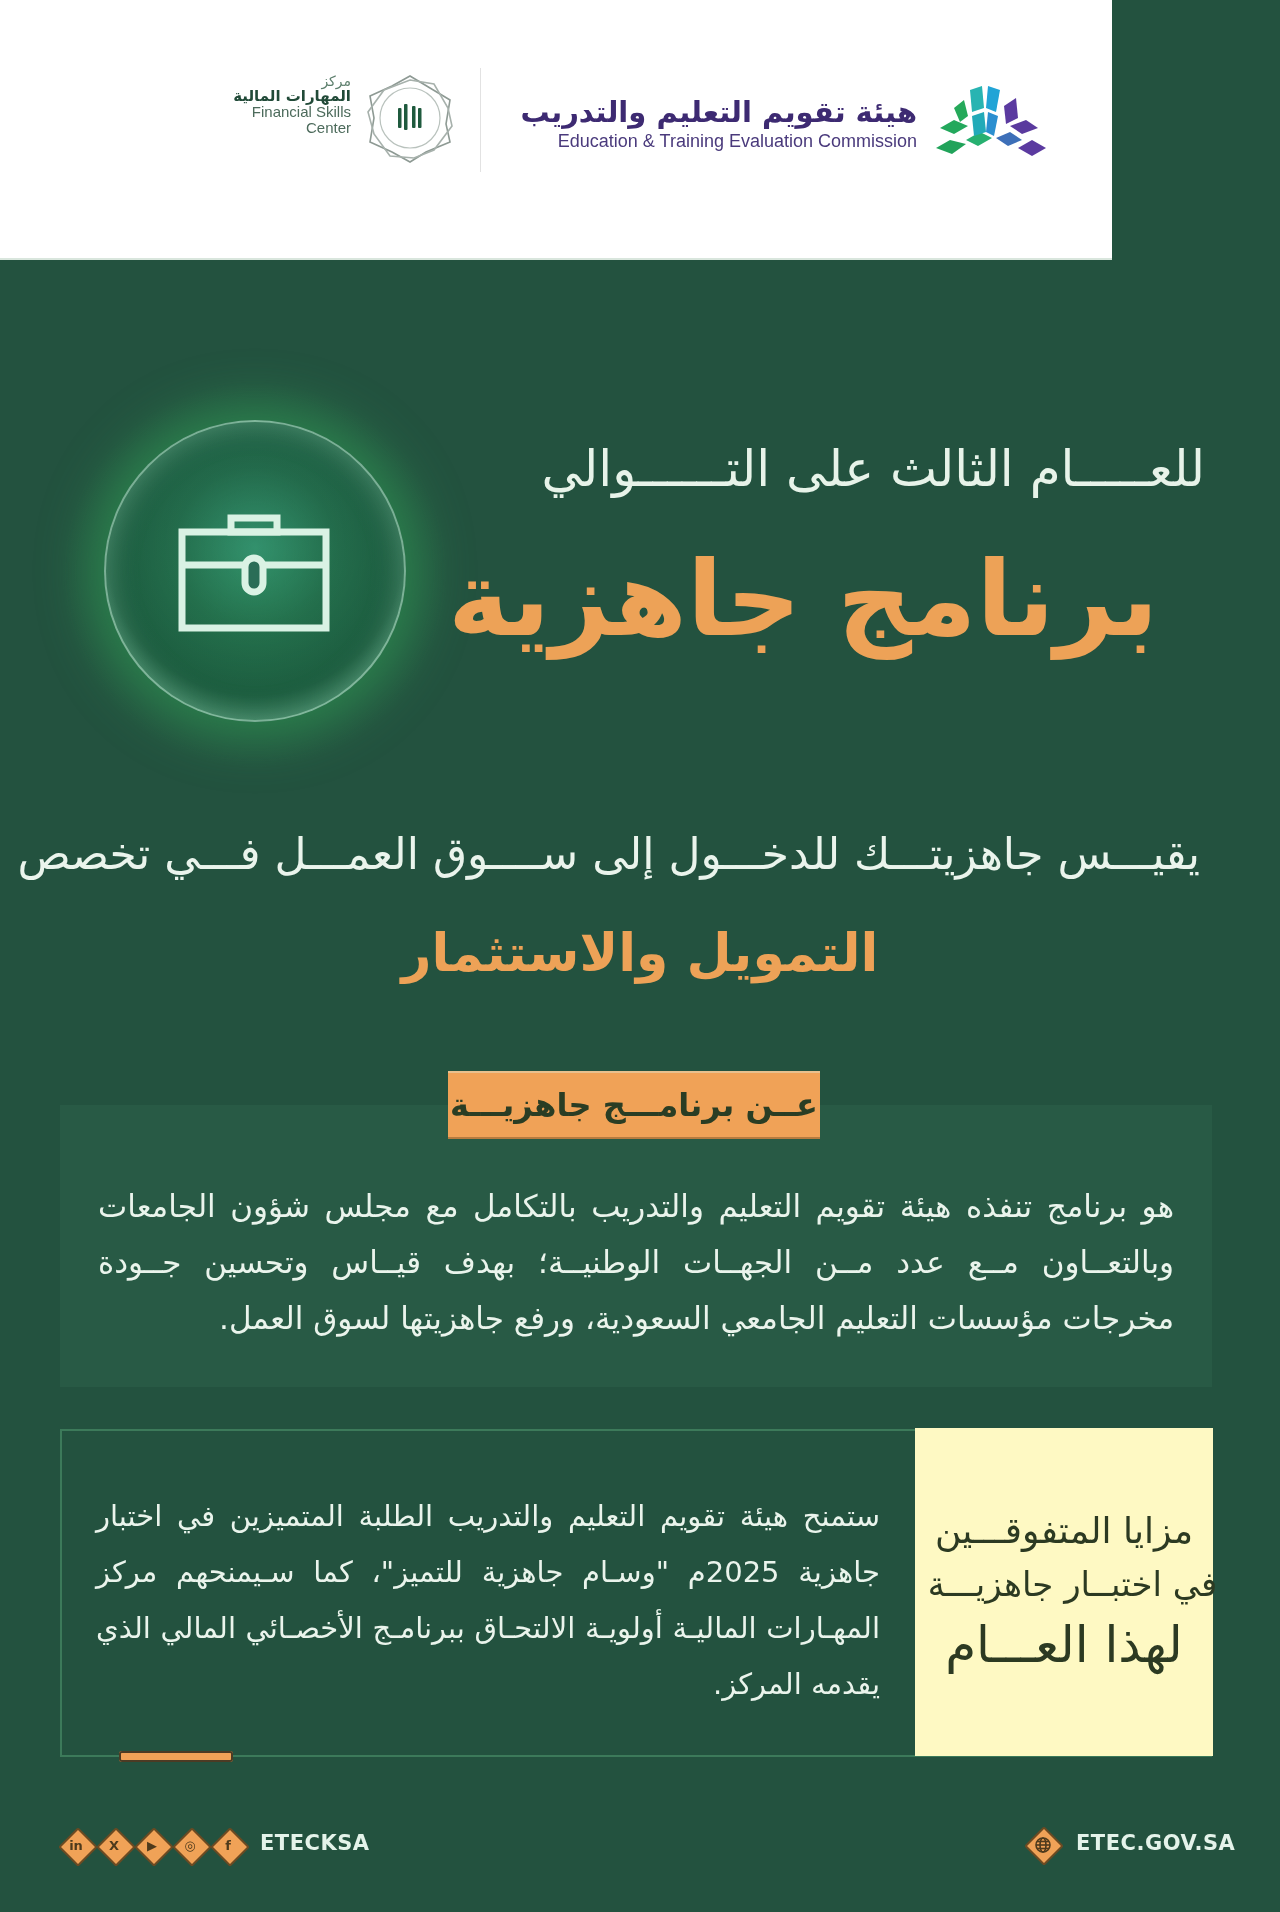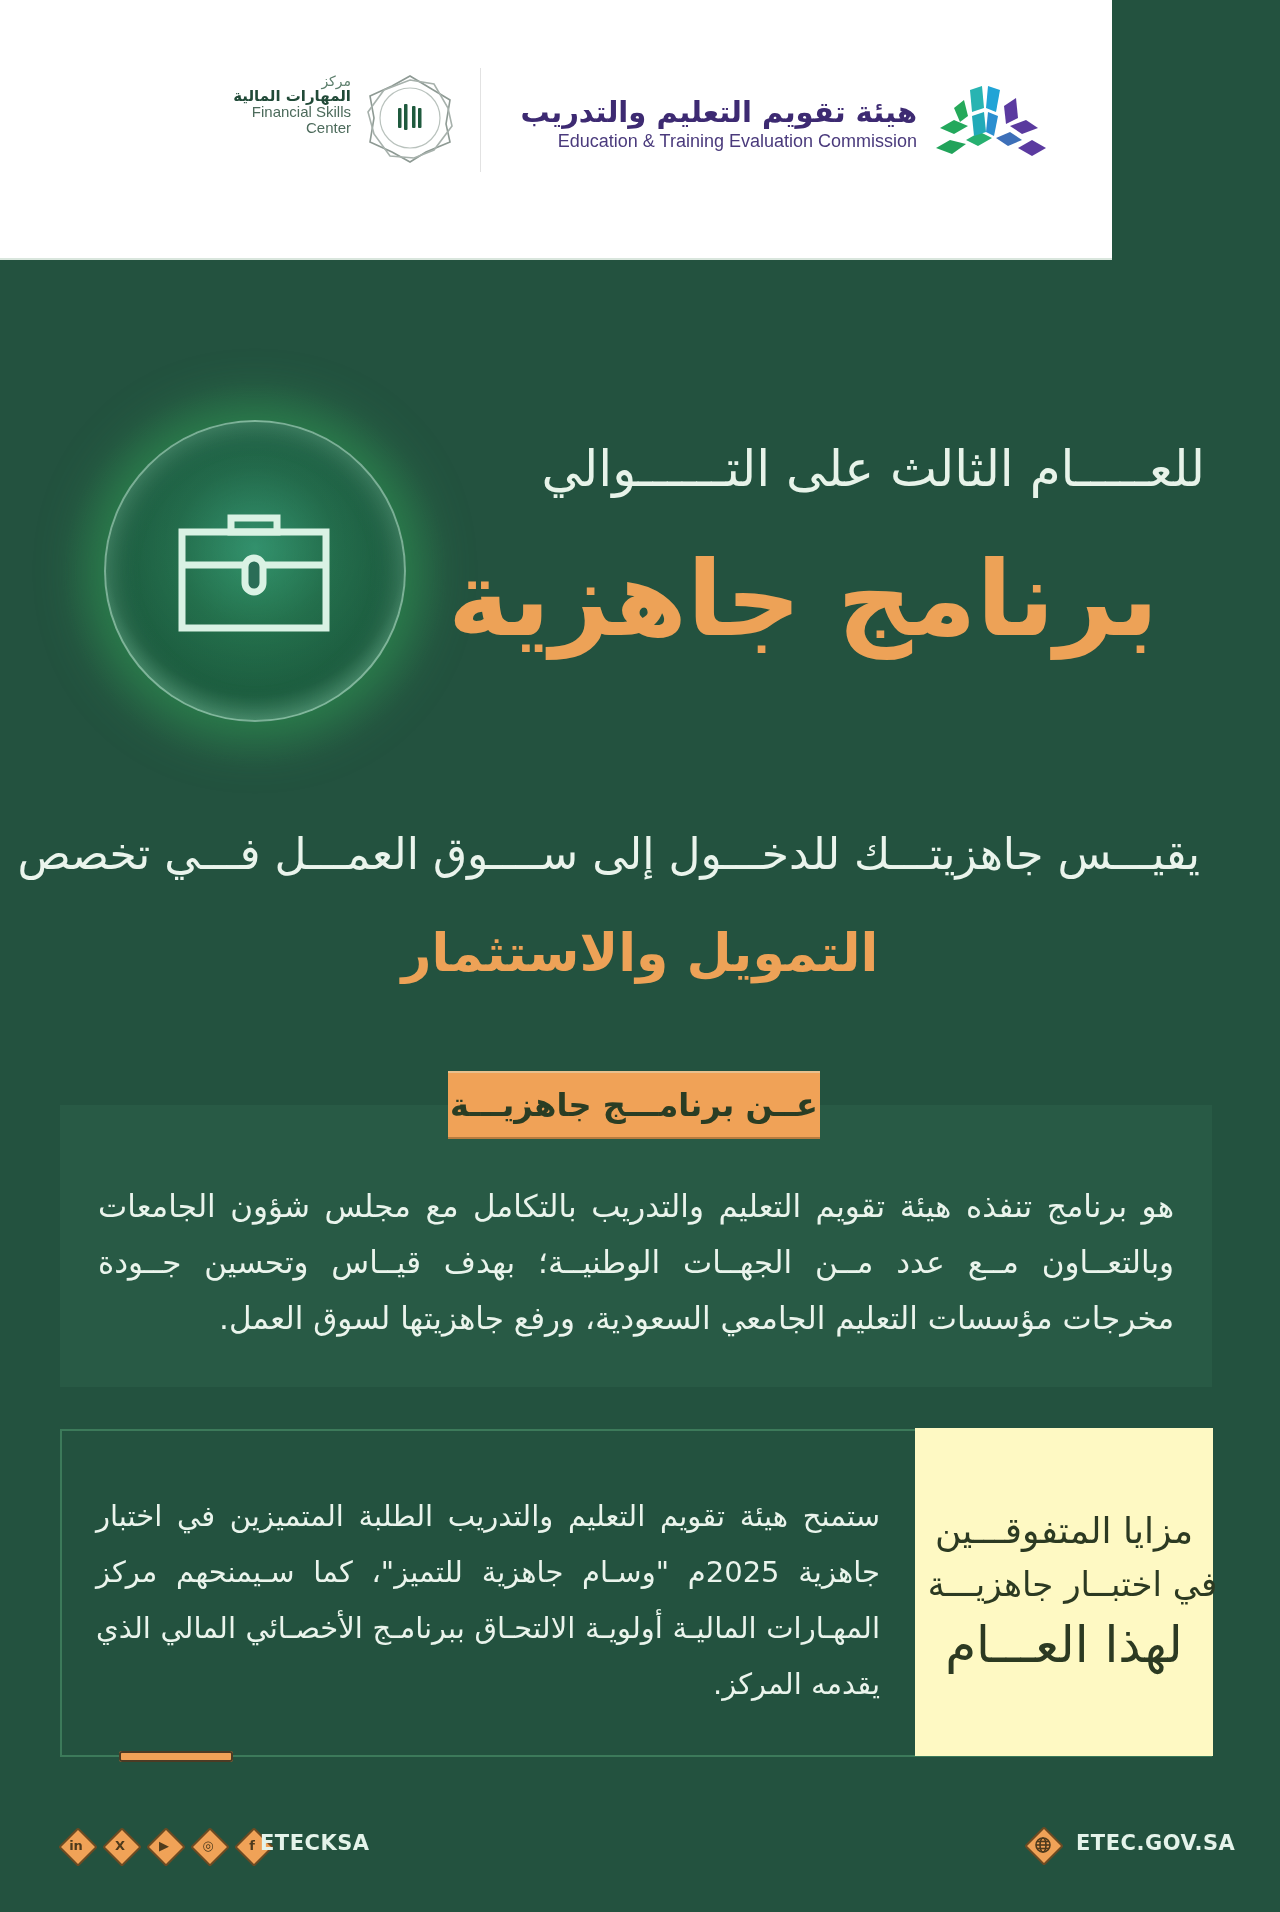--- a/index.html
+++ b/index.html
@@ -106,21 +106,21 @@
   }
   .accent-bar {
     position: absolute; left: 119px; top: 1751px; width: 114px; height: 11px;
     background: #f0a257; border-radius: 3px; box-shadow: 0 0 0 2px #4b3b24 inset;
   }
   .accent-bar-inner {
     position: absolute; left: 121px; top: 1753px; width: 110px; height: 7px; background: #f0a257; border-radius: 2px;
   }
 
   
-  .social-row { position: absolute; left: 58px; top: 1826px; height: 40px; display: flex; gap: 8px; }
+  .social-row { position: absolute; left: 58px; top: 1826px; height: 40px; display: flex; gap: 2px; }
   .social {
     width: 36px; height: 38px; position: relative; display: flex; align-items: center; justify-content: center;
   }
   .social::before {
     content: ""; position: absolute; left: 6px; top: 7px; width: 24px; height: 24px;
     background: #f0a257; border: 2px solid #6b4a22; transform: rotate(45deg); border-radius: 2px;
   }
   .social .g {
     position: relative; font-family: "DejaVu Sans", sans-serif; font-size: 13px; font-weight: bold; color: #4e3a1c;
   }

